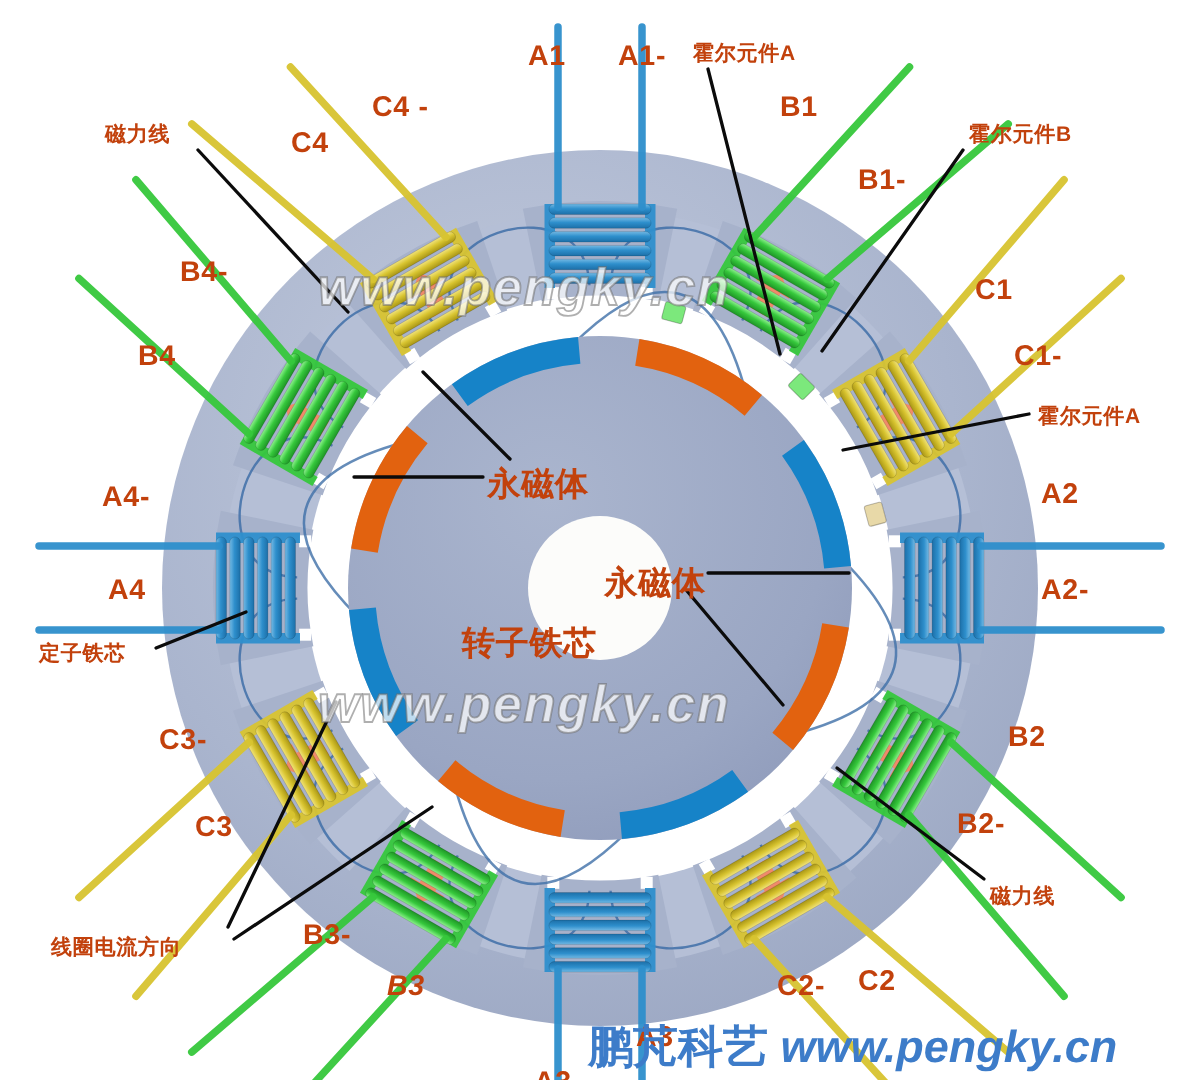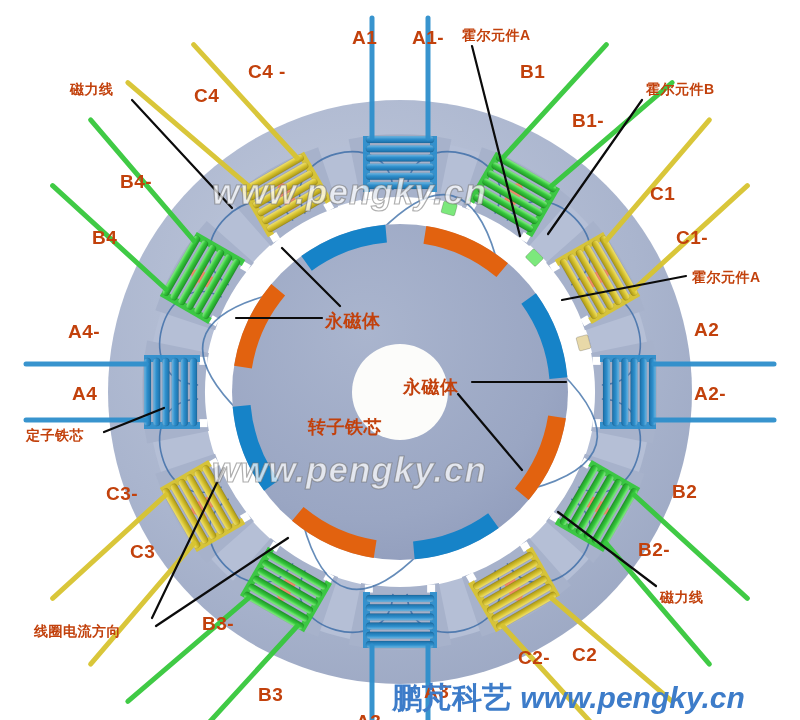--- a/index.html
+++ b/index.html
@@ -7,21 +7,21 @@
     width:800px;height:720px;background:#ffffff;position:relative;overflow:hidden;
     font-family:"Liberation Sans","DejaVu Sans",sans-serif;
   }
   #stage{position:absolute;left:0;top:0;width:800px;height:720px;}
   svg.layer{position:absolute;left:0;top:0;width:800px;height:720px;}
   .lbl{
     position:absolute;color:#c2410c;font-size:19px;font-weight:600;
     letter-spacing:.5px;white-space:nowrap;line-height:1;
   }
   .lbl.cn{font-size:14px;font-weight:700;}
-  .lbl.mid{font-size:18px;font-weight:700;}
+  .lbl.mid{font-size:22px;font-weight:700;}
   .wm{
     position:absolute;white-space:nowrap;font-style:italic;font-weight:700;
     color:rgba(255,255,255,.72);
     -webkit-text-stroke:1.2px rgba(110,110,110,.55);
     letter-spacing:1px;pointer-events:none;
   }
   .wm1{left:212px;top:172px;font-size:35px;}
   .wm2{left:212px;top:450px;font-size:35px;}
   .footer{
     position:absolute;left:392px;top:678px;font-size:30px;font-style:italic;
@@ -330,21 +330,21 @@
       <div class="lbl" style="left: 650px; top: 184px;">C1</div>
       <div class="lbl" style="left: 676px; top: 228px;">C1-</div>
       <div class="lbl" style="left: 694px; top: 320px;">A2</div>
       <div class="lbl" style="left: 694px; top: 384px;">A2-</div>
       <div class="lbl" style="left: 672px; top: 482px;">B2</div>
       <div class="lbl" style="left: 638px; top: 540px;">B2-</div>
       <div class="lbl" style="left: 572px; top: 612px; margin-top: 33px;">C2</div>
       <div class="lbl" style="left: 518px; top: 648px;">C2-</div>
       <div class="lbl" style="left: 356px; top: 712px;">A3-</div>
       <div class="lbl" style="left: 424px; top: 682px;">A3</div>
-      <div class="lbl" style="left: 258px; top: 685px;">B3</div>
+      <div class="lbl" style="left: 258px; top: 648px; font-style: italic;">B3</div>
       <div class="lbl" style="left: 202px; top: 614px;">B3-</div>
       <div class="lbl" style="left: 130px; top: 542px;">C3</div>
       <div class="lbl" style="left: 106px; top: 484px;">C3-</div>
       <div class="lbl" style="left: 72px; top: 384px;">A4</div>
       <div class="lbl" style="left: 68px; top: 322px;">A4-</div>
       <div class="lbl" style="left: 92px; top: 228px;">B4</div>
       <div class="lbl" style="left: 120px; top: 172px;">B4-</div>
       <div class="lbl" style="left: 194px; top: 86px;">C4</div>
       <div class="lbl" style="left: 248px; top: 62px;">C4 -</div>
       <div class="lbl cn" style="left: 70px; top: 82px;">磁力线</div>

